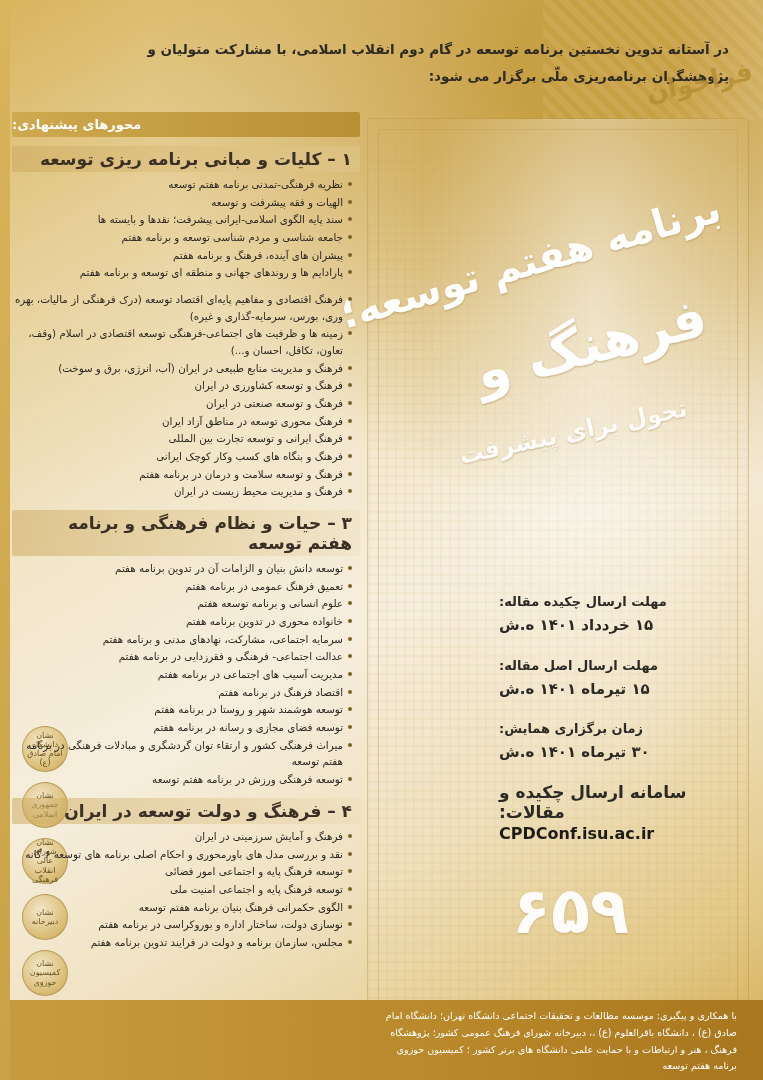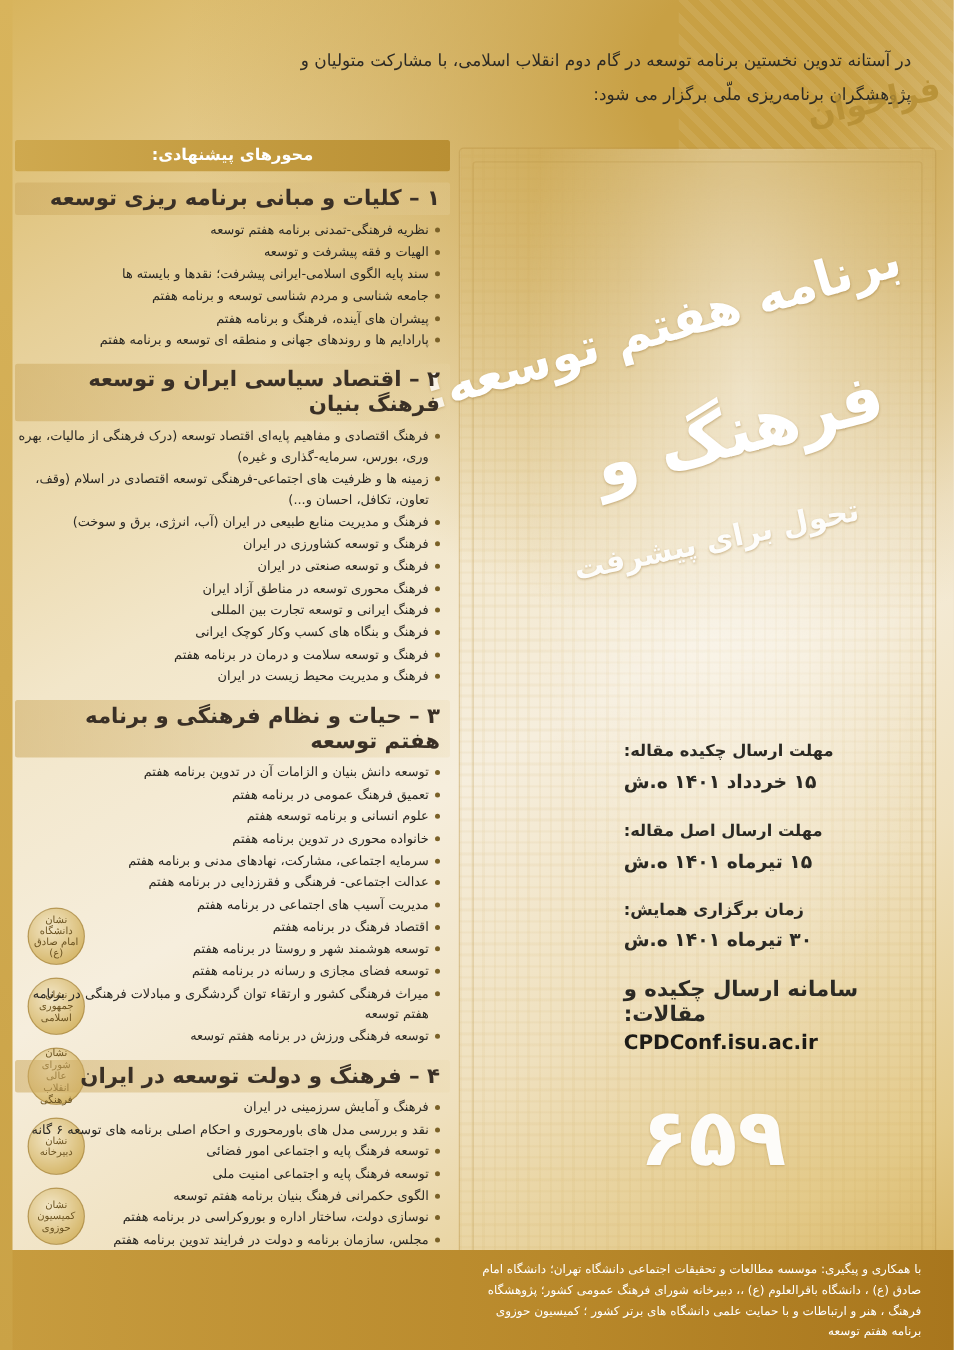--- a/index.html
+++ b/index.html
@@ -20,21 +20,21 @@
   
   .corner-deco{
     position:absolute;top:0;right:0;width:220px;height:120px;
     background:
       repeating-linear-gradient(45deg, rgba(255,255,255,.12) 0 6px, rgba(255,255,255,0) 6px 12px);
     opacity:.6;pointer-events:none;
   }
   .header{
     position:absolute;top:36px;left:0;right:0;padding:0 34px 0 120px;
     text-align:right;color:#2d2a24;
-    font-size:13.5px;line-height:2.0;font-weight:normal;
+    font-size:13.5px;line-height:2.0;font-weight:bold;
     font-family:"DejaVu Sans", sans-serif;
   }
   .header .line{display:block;}
   .vertical-brand{
     position:absolute;top:34px;right:18px;width:92px;height:96px;
     color:#b68f34;font-size:26px;font-weight:bold;opacity:.85;
     display:flex;align-items:center;justify-content:center;
     transform:rotate(-12deg);
     letter-spacing:-1px;
   }
@@ -110,21 +110,21 @@
     text-shadow:0 1px 2px rgba(150,110,40,.4);
   }
   
   .topics{
     position:absolute;top:112px;left:12px;width:348px;height:890px;
     color:#2b2822;
   }
   .topics-head{
     background:linear-gradient(90deg,#cfa94f,#b98f33);
     color:#fff;font-size:13px;font-weight:bold;
-    text-align:center;padding:5px 0;border-radius:2px;
+    text-align:left;padding:5px 0;border-radius:2px;
     margin-bottom:9px;
   }
   .section{margin-bottom:10px;}
   .section-title{
     background:linear-gradient(90deg, rgba(205,170,95,.55), rgba(233,214,168,.25));
     color:#3a3026;font-size:17px;font-weight:bold;
     padding:3px 8px;border-radius:2px;margin-bottom:4px;text-align:right;
   }
   ul.bullets{
     list-style:none;margin:0;padding:0 6px 0 0;
@@ -209,21 +209,20 @@
         <li>نظریه فرهنگی-تمدنی برنامه هفتم توسعه</li>
         <li>الهیات و فقه پیشرفت و توسعه</li>
         <li>سند پایه الگوی اسلامی-ایرانی پیشرفت؛ نقدها و بایسته ها</li>
         <li>جامعه شناسی و مردم شناسی توسعه و برنامه هفتم</li>
         <li>پیشران های آینده، فرهنگ و برنامه هفتم</li>
         <li>پارادایم ها و روندهای جهانی و منطقه ای توسعه و برنامه هفتم</li>
       </ul>
     </div>
 
     <div class="section">
-      <div class="section-title">۲ – اقتصاد سیاسی ایران و توسعه فرهنگ بنیان</div>
       <ul class="bullets">
         <li>فرهنگ اقتصادی و مفاهیم پایه‌ای اقتصاد توسعه (درک فرهنگی از مالیات، بهره وری، بورس، سرمایه-گذاری و غیره)</li>
         <li>زمینه ها و ظرفیت های اجتماعی-فرهنگی توسعه اقتصادی در اسلام (وقف، تعاون، تکافل، احسان و...)</li>
         <li>فرهنگ و مدیریت منابع طبیعی در ایران (آب، انرژی، برق و سوخت)</li>
         <li>فرهنگ و توسعه کشاورزی در ایران</li>
         <li>فرهنگ و توسعه صنعتی در ایران</li>
         <li>فرهنگ محوری توسعه در مناطق آزاد ایران</li>
         <li>فرهنگ ایرانی و توسعه تجارت بین المللی</li>
         <li>فرهنگ و بنگاه های کسب وکار کوچک ایرانی</li>
         <li>فرهنگ و توسعه سلامت و درمان در برنامه هفتم</li>

